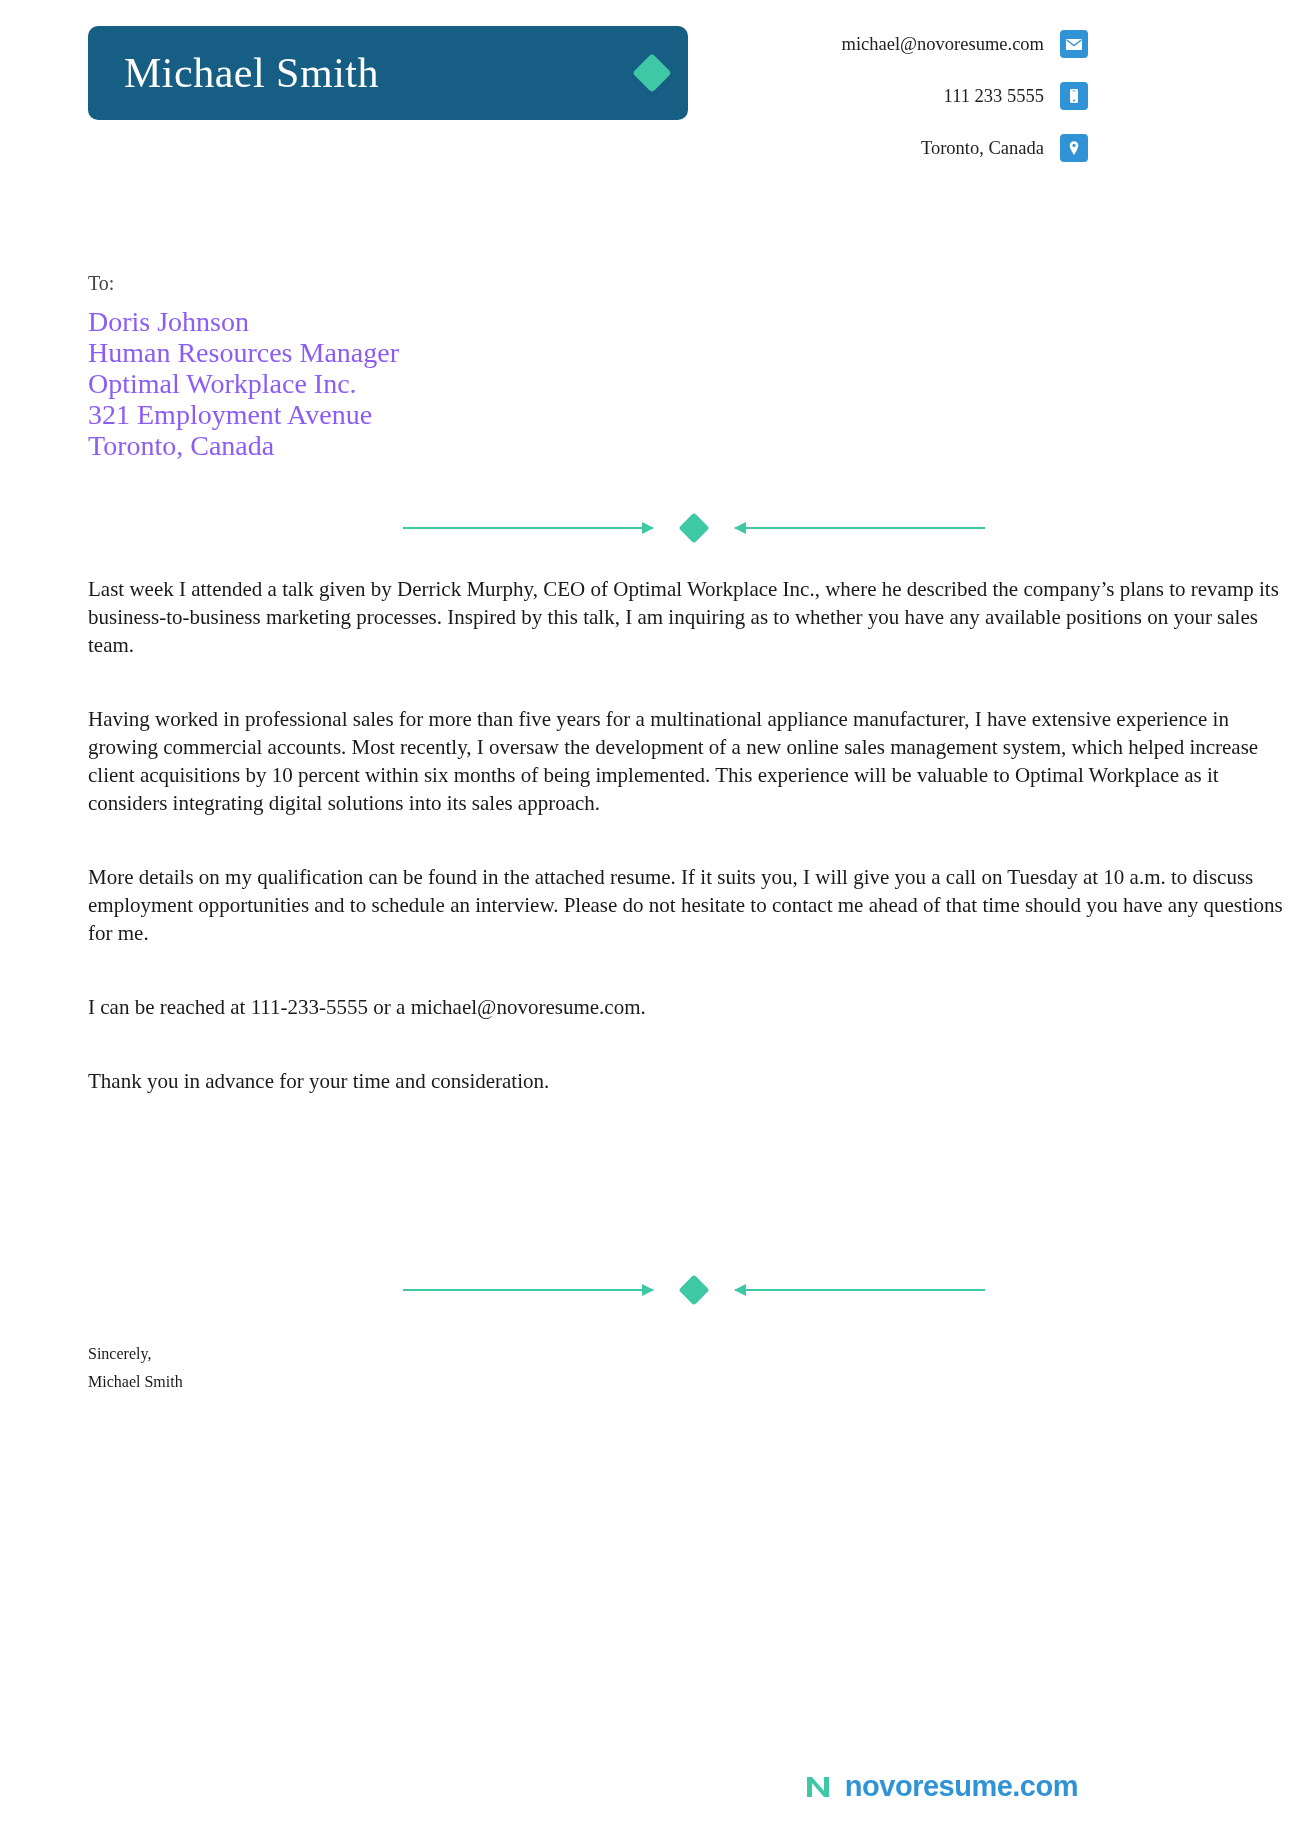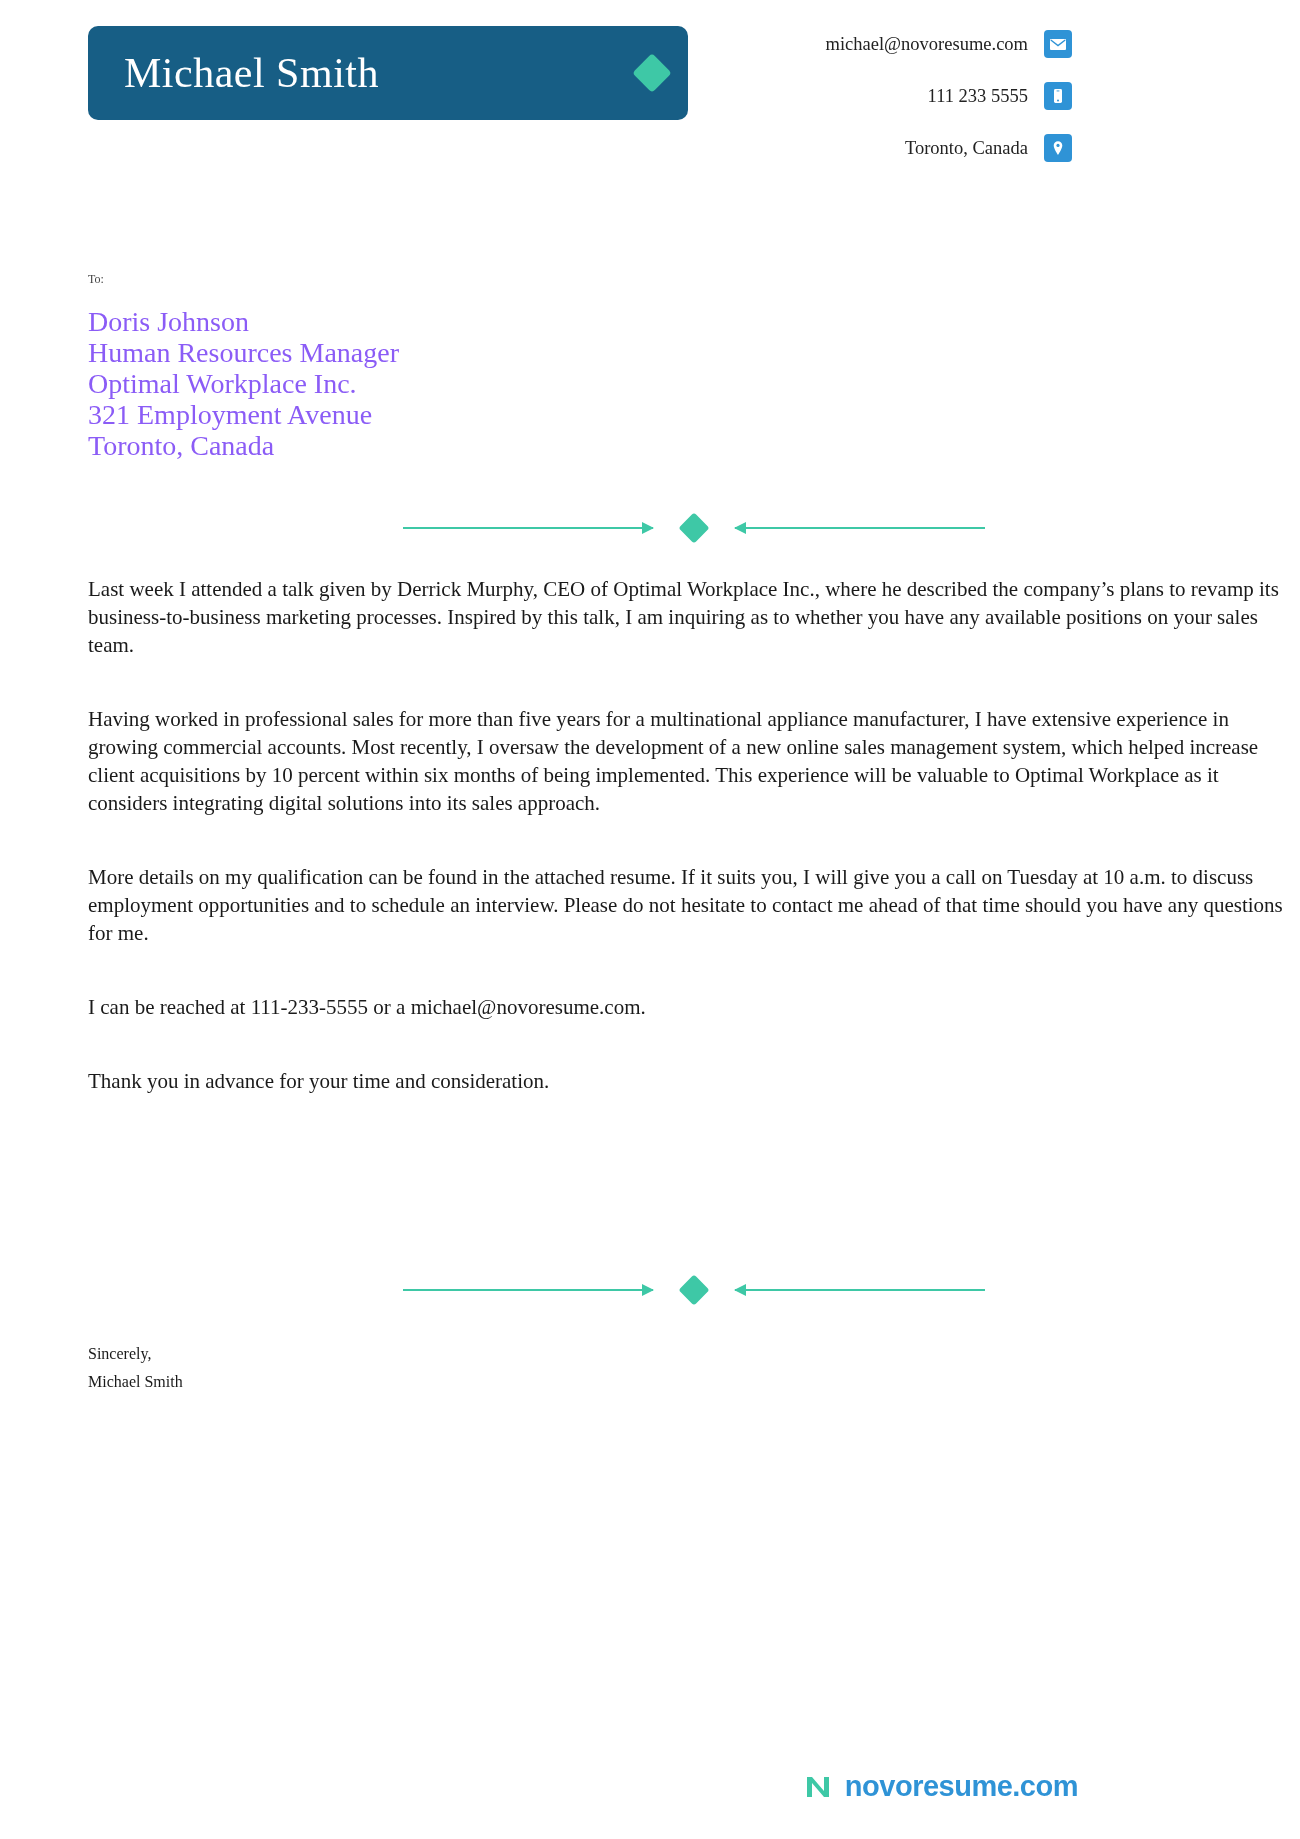--- a/index.html
+++ b/index.html
@@ -55,21 +55,21 @@
     width: 28px;
     height: 28px;
     margin-top: -14px;
     background: #3ec8a6;
     transform: rotate(45deg);
     border-radius: 4px;
   }
 
   .contact-block {
     position: absolute;
-    right: 52px;
+    right: 36px;
     top: 18px;
     width: 520px;
     text-align: center;
   }
   .contact-row {
     display: flex;
     align-items: center;
     justify-content: flex-end;
     height: 52px;
   }
@@ -90,21 +90,21 @@
     align-items: center;
     justify-content: center;
   }
   .contact-icon svg { display: block; }
 
   
   .to-label {
     position: absolute;
     left: 44px;
     top: 272px;
-    font-size: 12px;
+    font-size: 20px;
     color: #444;
   }
   .recipient {
     position: absolute;
     left: 44px;
     top: 306px;
     font-size: 28px;
     line-height: 31px;
     color: #8b5cf6;
   }

